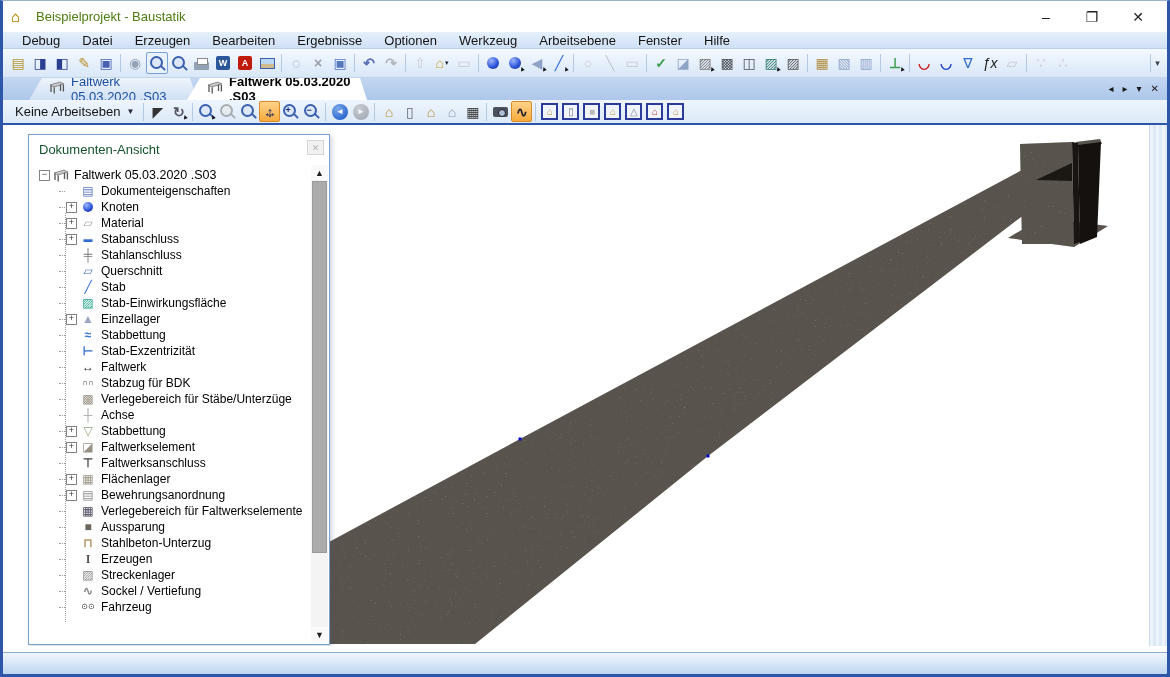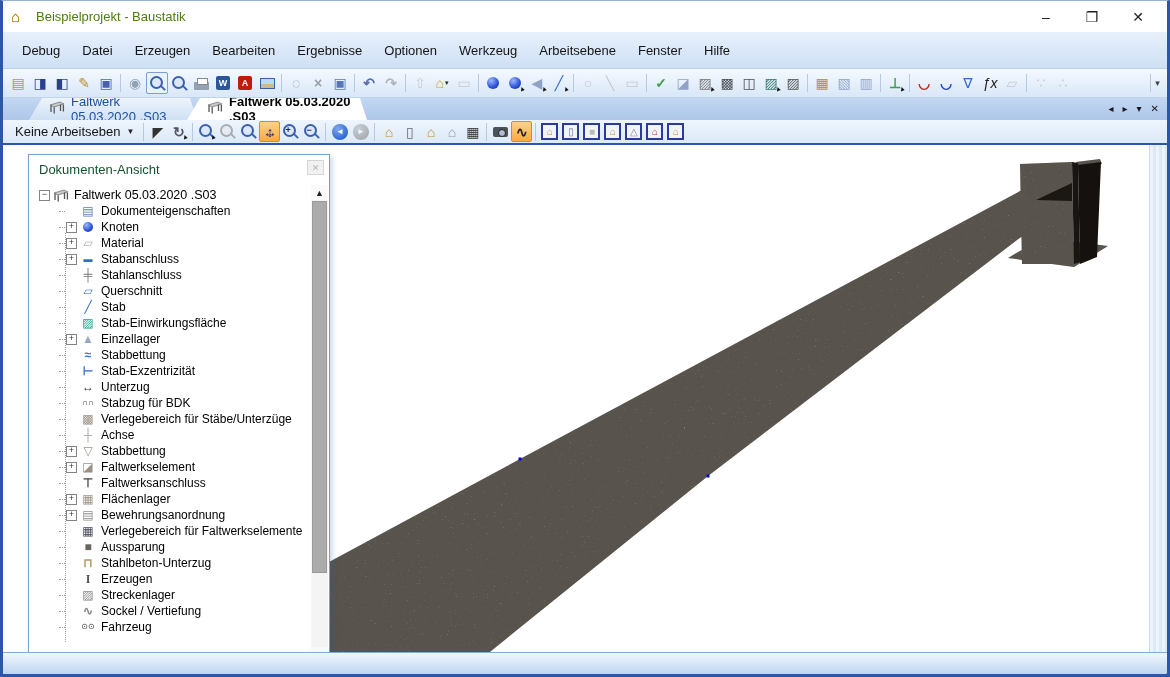--- a/index.html
+++ b/index.html
@@ -12,21 +12,21 @@
     border-left:3px solid #2d55a8; border-right:3px solid #2d55a8; border-bottom:3px solid #2d55a8;
     overflow:hidden;
   }
   
   .titlebar { height:31px; background:#fff; display:flex; align-items:center; position:relative; }
   .title-ico { width:18px; height:16px; margin:0 7px 0 8px; font-size:15px; line-height:15px; color:#b8860b; text-shadow:0 0 0 #b8860b; }
   .title-text { font-size:13px; color:#4d7c0f; }
   .winbtns { position:absolute; right:6px; top:0; height:31px; display:flex; }
   .winbtn { width:46px; height:31px; display:flex; align-items:center; justify-content:center; font-size:14px; color:#222; font-weight:400; cursor:default; }
   
-  .menubar { height:37px; background:linear-gradient(#e6f0fc,#cfe0f5); border-bottom:1px solid #bcd0ea; display:flex; align-items:center; padding-left:8px;text-align:right; }
+  .menubar { height:17px; background:linear-gradient(#e6f0fc,#cfe0f5); border-bottom:1px solid #bcd0ea; display:flex; align-items:center; padding-left:8px;text-align:right; }
   .menu-item { font-size:13px; color:#141414; padding:2px 11px; }
   
   .toolbar1 { height:29px; background:linear-gradient(#f4f9ff,#d9e7f8); border-bottom:1px solid #c0d4ec; display:flex; align-items:center; padding:0 4px; position:relative; }
   .toolbar2 { height:25px; background:linear-gradient(#eef5fd,#dcE9f8); border-bottom:2px solid #2d55a8; display:flex; align-items:center; padding:0 4px; }
   .sep { width:1px; height:18px; background:#b4c9e4; margin:0 3px; flex:0 0 auto; }
   .tbi { width:22px; height:22px; display:flex; align-items:center; justify-content:center; font-size:14px; position:relative; flex:0 0 auto; border:1px solid transparent; border-radius:2px; }
   .toolbar2 .tbi { width:21px; height:21px; }
   .tbi.gray { filter:grayscale(1); opacity:.45; }
   .tbi.framed { border:1px solid #7aa0d4; background:#e9f1fb; }
   .tbi.active { background:linear-gradient(#fdd28a,#f9ab3c); border:1px solid #d98a23; }
@@ -507,21 +507,21 @@
           <div class="trow child">
             <span class="stub"></span>
             <span class="ebox none"></span>
             <span class="ticon" style="color: rgb(47, 107, 208); font-weight: bold;">⊢</span>
             <span class="tlabel">Stab-Exzentrizität</span>
           </div>
           <div class="trow child">
             <span class="stub"></span>
             <span class="ebox none"></span>
             <span class="ticon" style="color: rgb(51, 51, 51); font-weight: bold;">↔</span>
-            <span class="tlabel">Unterzug</span>
+            <span class="tlabel">Faltwerk</span>
           </div>
           <div class="trow child">
             <span class="stub"></span>
             <span class="ebox none"></span>
             <span class="ticon" style="color: rgb(51, 51, 51); font-size: 8px;">∩∩</span>
             <span class="tlabel">Stabzug für BDK</span>
           </div>
           <div class="trow child">
             <span class="stub"></span>
             <span class="ebox none"></span>

